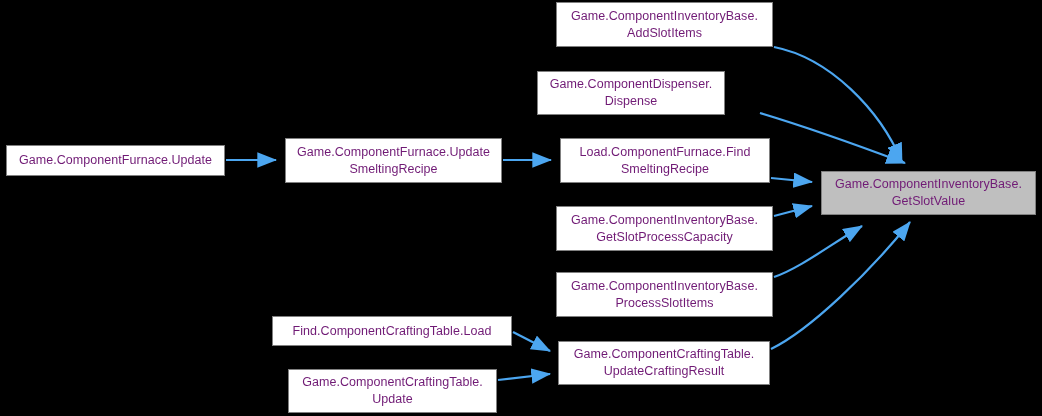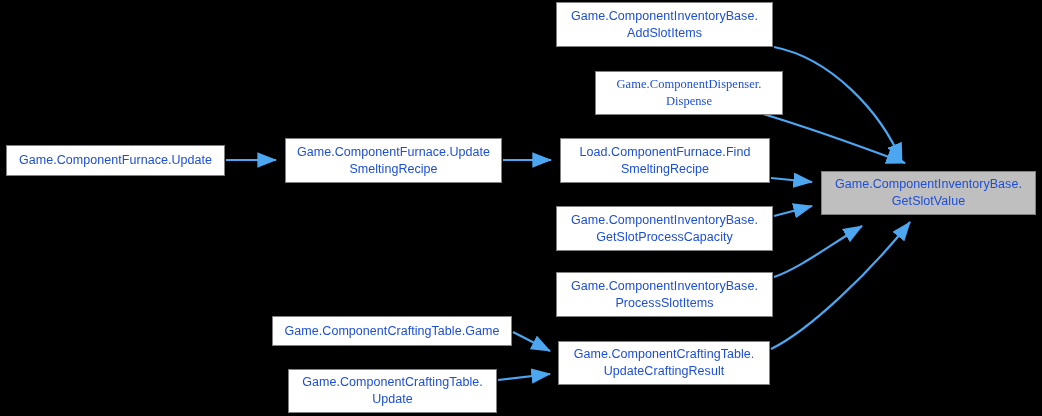--- a/index.html
+++ b/index.html
@@ -22,21 +22,21 @@
     top: 0;
     width: 1042px;
     height: 416px;
     pointer-events: none;
   }
   .node {
     position: absolute;
     box-sizing: border-box;
     border: 1px solid #808080;
     background: #ffffff;
-    color: #1d4ed8;
+    color: #701a75;
     display: flex;
     align-items: center;
     justify-content: center;
     text-align: center;
     font-size: 12.5px;
     line-height: 17px;
     letter-spacing: 0.05px;
     white-space: pre-line;
     z-index: 2;
   }
@@ -74,29 +74,29 @@
         <path d="M 498,380 L 550,374" fill="none" stroke="#4ca6f0" stroke-width="2.2" marker-end="url(#arrowhead)"></path>
       </g>
   </svg>
 
   <div id="nodes-group">
       <div class="node" style="left: 6px; top: 145px; width: 219px; height: 31px;"><span class="label">Game.ComponentFurnace.Update</span></div>
       <div class="node" style="left: 285px; top: 138px; width: 217px; height: 45px;"><span class="label">Game.ComponentFurnace.Update
 SmeltingRecipe</span></div>
       <div class="node" style="left: 556px; top: 2px; width: 217px; height: 45px;"><span class="label">Game.ComponentInventoryBase.
 AddSlotItems</span></div>
-      <div class="node" style="left: 595px; top: 71px; width: 188px; height: 44px; font-family: Liberation Serif, serif;"><span class="label">Game.ComponentDispenser.
+      <div class="node" style="left: 537px; top: 71px; width: 188px; height: 44px;"><span class="label">Game.ComponentDispenser.
 Dispense</span></div>
       <div class="node" style="left: 560px; top: 138px; width: 210px; height: 45px;"><span class="label">Load.ComponentFurnace.Find
 SmeltingRecipe</span></div>
       <div class="node" style="left: 556px; top: 206px; width: 217px; height: 45px;"><span class="label">Game.ComponentInventoryBase.
 GetSlotProcessCapacity</span></div>
       <div class="node" style="left: 556px; top: 272px; width: 217px; height: 45px;"><span class="label">Game.ComponentInventoryBase.
 ProcessSlotItems</span></div>
-      <div class="node" style="left: 272px; top: 316px; width: 240px; height: 30px;"><span class="label">Game.ComponentCraftingTable.Game</span></div>
+      <div class="node" style="left: 272px; top: 316px; width: 240px; height: 30px;"><span class="label">Find.ComponentCraftingTable.Load</span></div>
       <div class="node" style="left: 558px; top: 341px; width: 212px; height: 44px;"><span class="label">Game.ComponentCraftingTable.
 UpdateCraftingResult</span></div>
       <div class="node" style="left: 288px; top: 369px; width: 209px; height: 44px;"><span class="label">Game.ComponentCraftingTable.
 Update</span></div>
       <div class="node highlight" style="left: 821px; top: 171px; width: 215px; height: 44px;"><span class="label">Game.ComponentInventoryBase.
 GetSlotValue</span></div>
     </div>
 
 </div>
 

